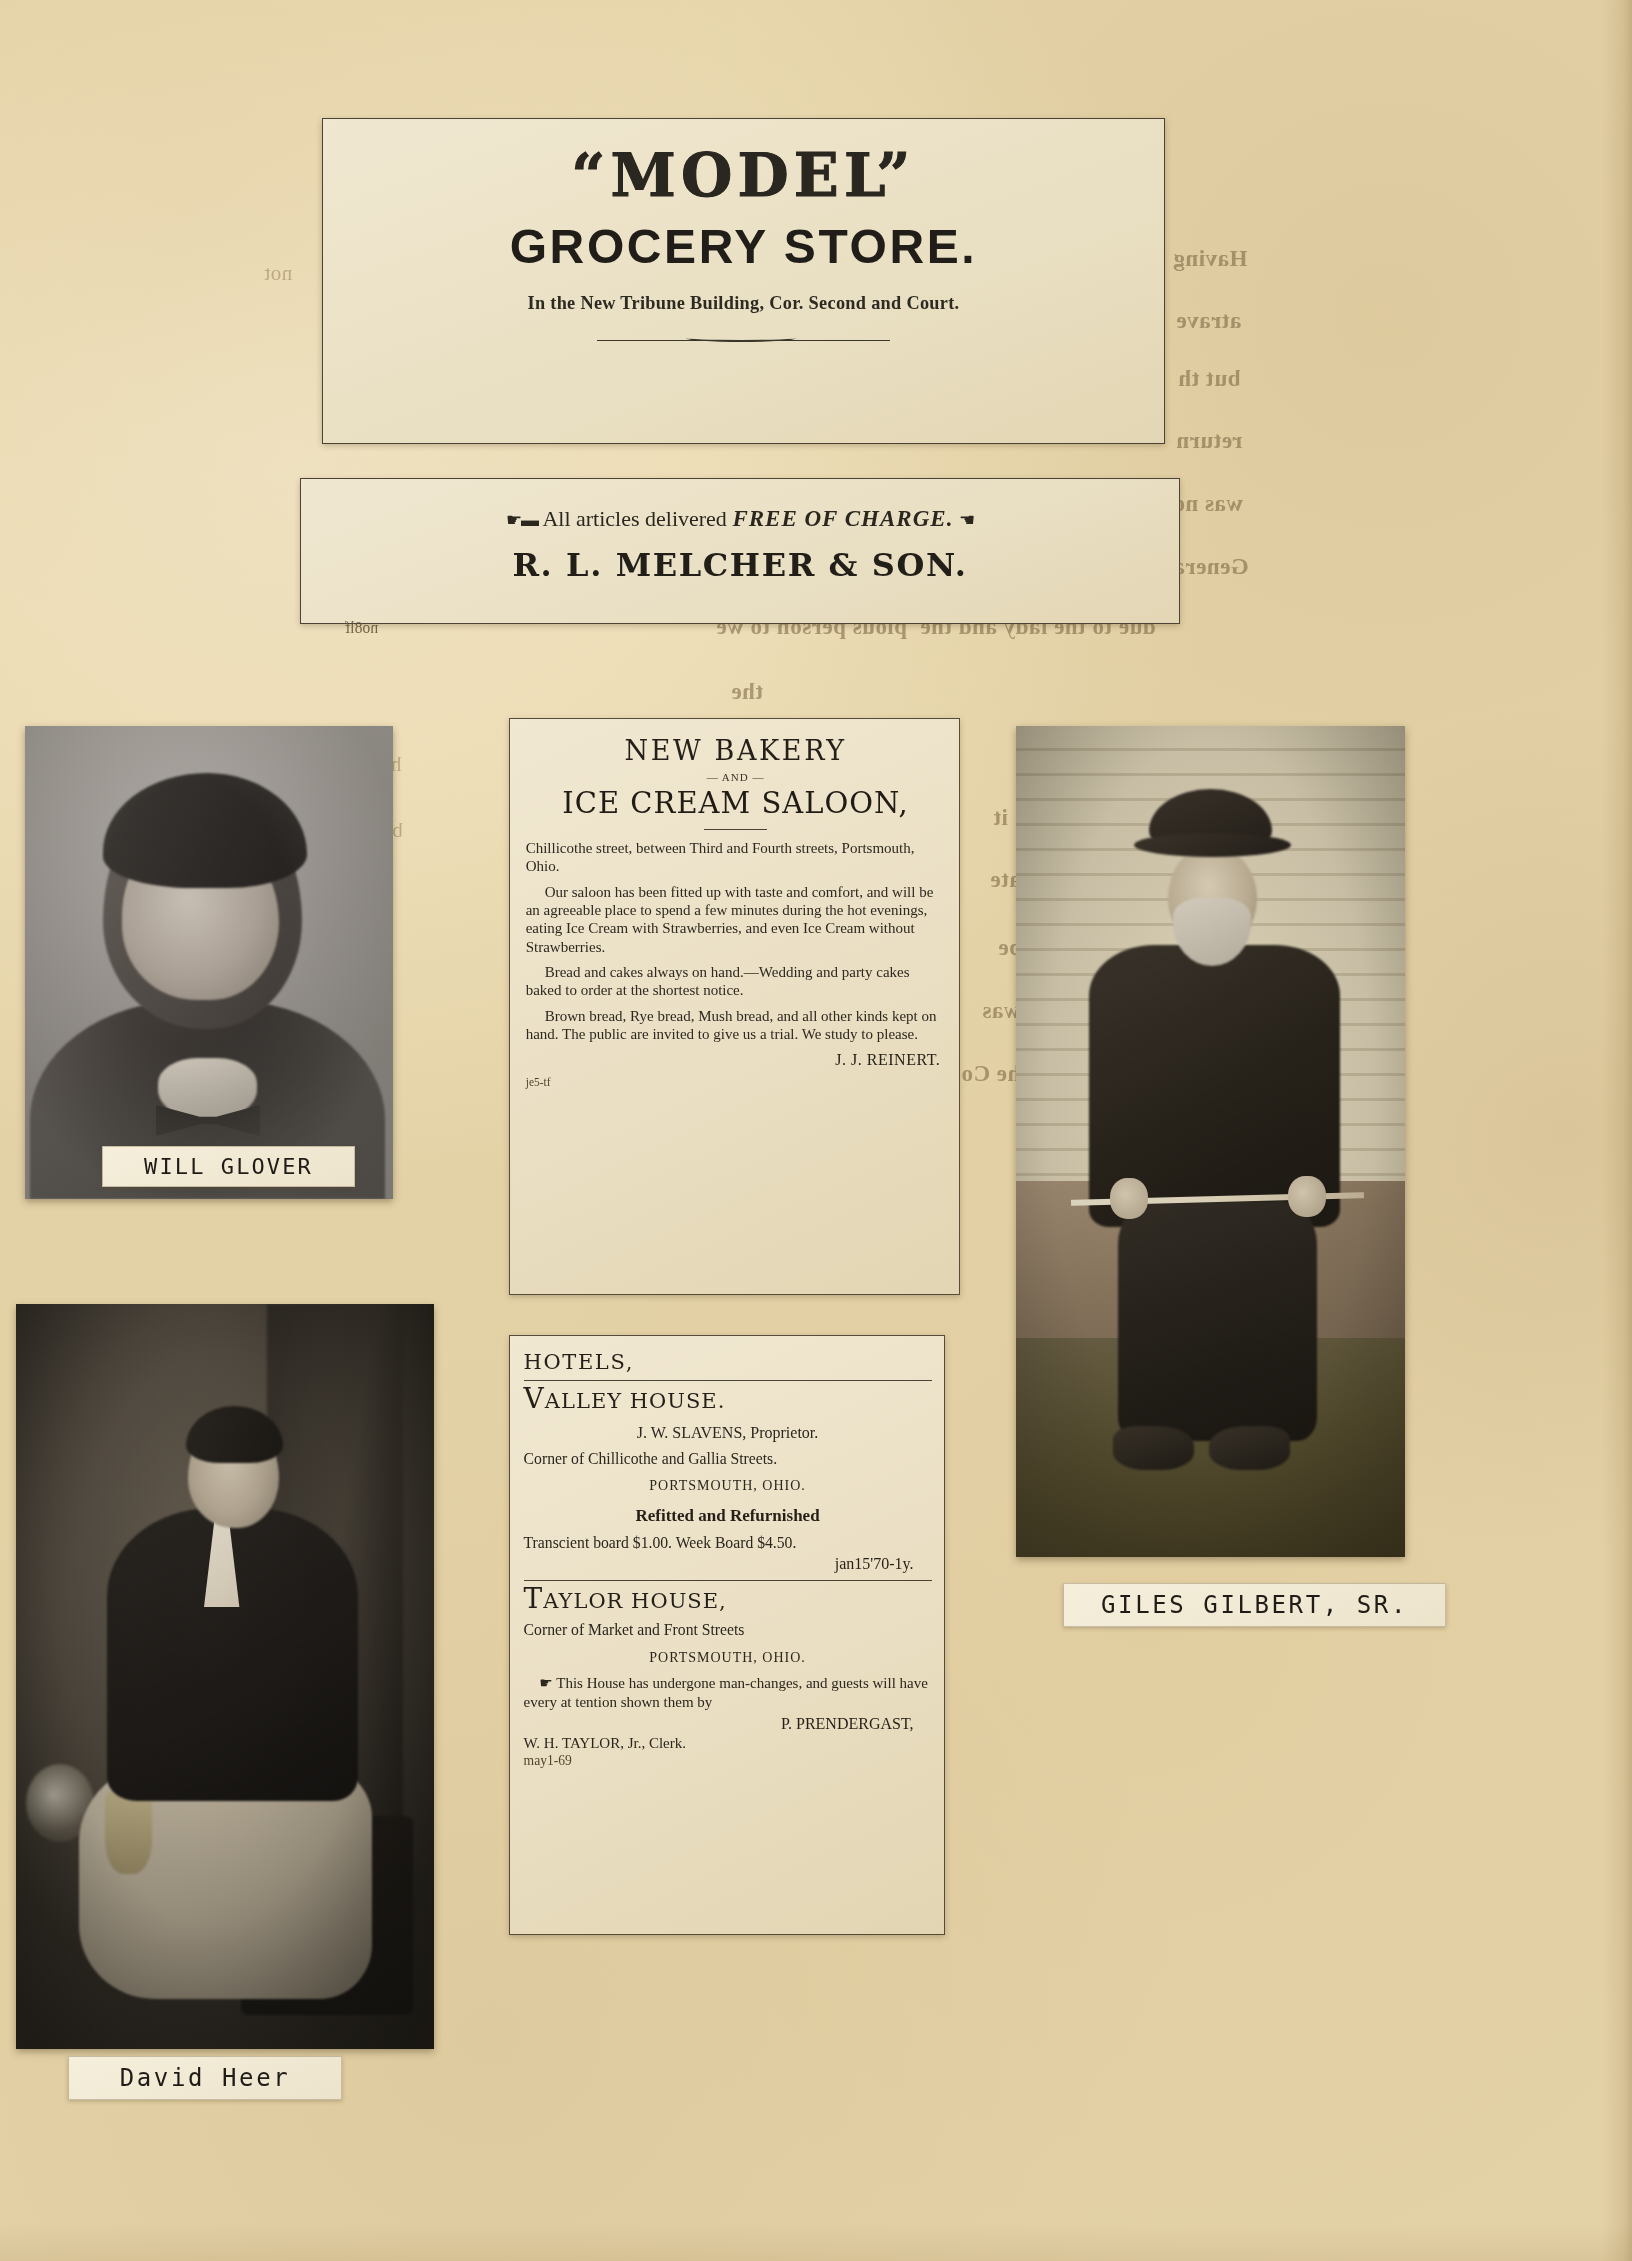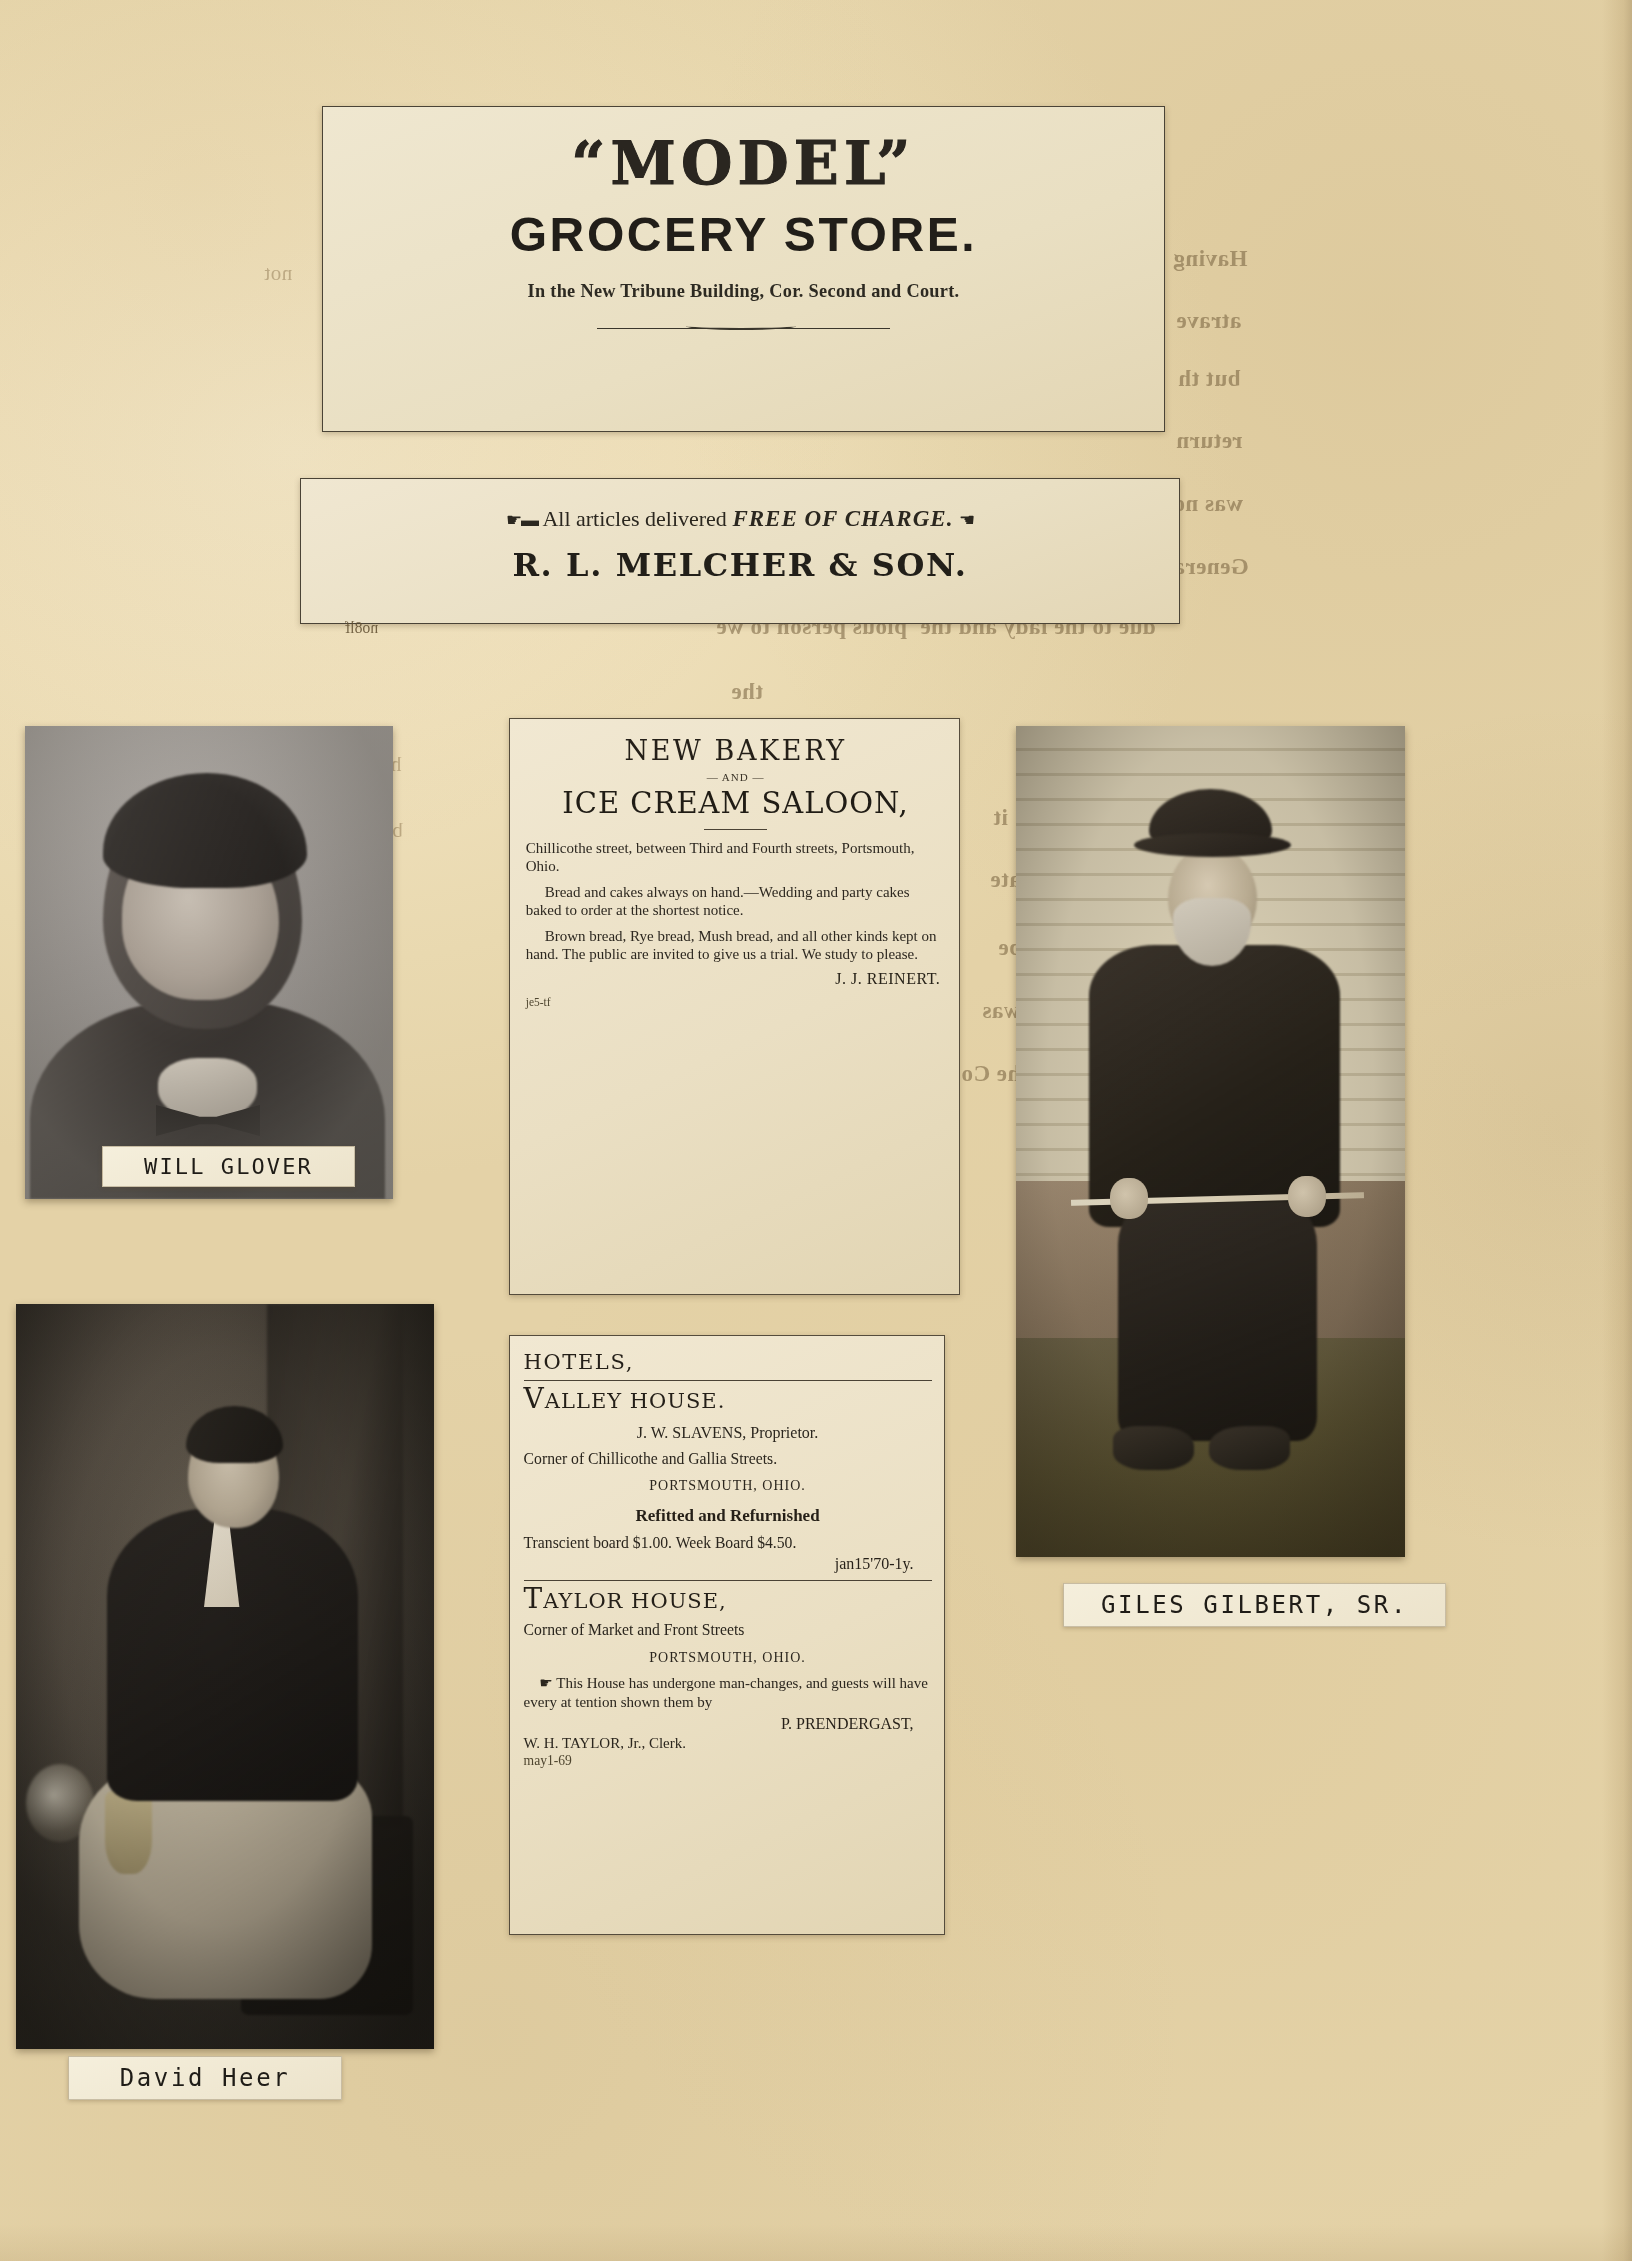--- a/index.html
+++ b/index.html
@@ -63,21 +63,21 @@
     position: absolute;
     background: #ece1c4;
     box-shadow: 0 1.6px 4.7px rgba(90,70,40,0.32);
   }
   .clip-paper {
     background: linear-gradient(155deg, #efe6cd 0%, #e8dcbe 45%, #e2d4b2 100%);
   }
 
   
   #model-ad {
-    left: 322px; top: 106px; width: 841px; height: 324px;
+    left: 322px; top: 118px; width: 841px; height: 324px;
     border: 1.6px solid #4a4336;
     background: linear-gradient(160deg, #efe7d0 0%, #e9dfc2 60%, #e3d6b4 100%);
     box-shadow: 0 2.1px 6.3px rgba(90,70,40,0.33);
     overflow: hidden;
   }
   #model-ad .model-word {
     text-align: center;
     font-family: "DejaVu Serif", serif;
     font-weight: bold;
     font-size: 59px;
@@ -592,20 +592,21 @@
   </div>
   <div class="caption" id="cap-glover">WILL GLOVER</div>
 
   <div class="clip clip-paper" id="bakery-ad">
     <div class="inner">
       <div class="hd1">NEW BAKERY</div>
       <div class="and">— <span>AND</span> —</div>
       <div class="hd2">ICE CREAM SALOON,</div>
       <div class="divider"></div>
       <p class="noind">Chillicothe street, between Third and Fourth streets, Portsmouth, Ohio.</p>
+      <p>Our saloon has been fitted up with taste and comfort, and will be an agreeable place to spend a few minutes during the hot evenings, eating Ice Cream with Strawberries, and even Ice Cream without Strawberries.</p>
       <p>Bread and cakes always on hand.—Wedding and party cakes baked to order at the shortest notice.</p>
       <p>Brown bread, Rye bread, Mush bread, and all other kinds kept on hand. The public are invited to give us a trial. We study to please.</p>
       <div class="sig">J. J. REINERT.</div>
       <div class="code">je5-tf</div>
     </div>
   </div>
 
   <div class="photo" id="photo-gilbert">
     <div class="siding"></div>
     <div class="wall-lower"></div>

